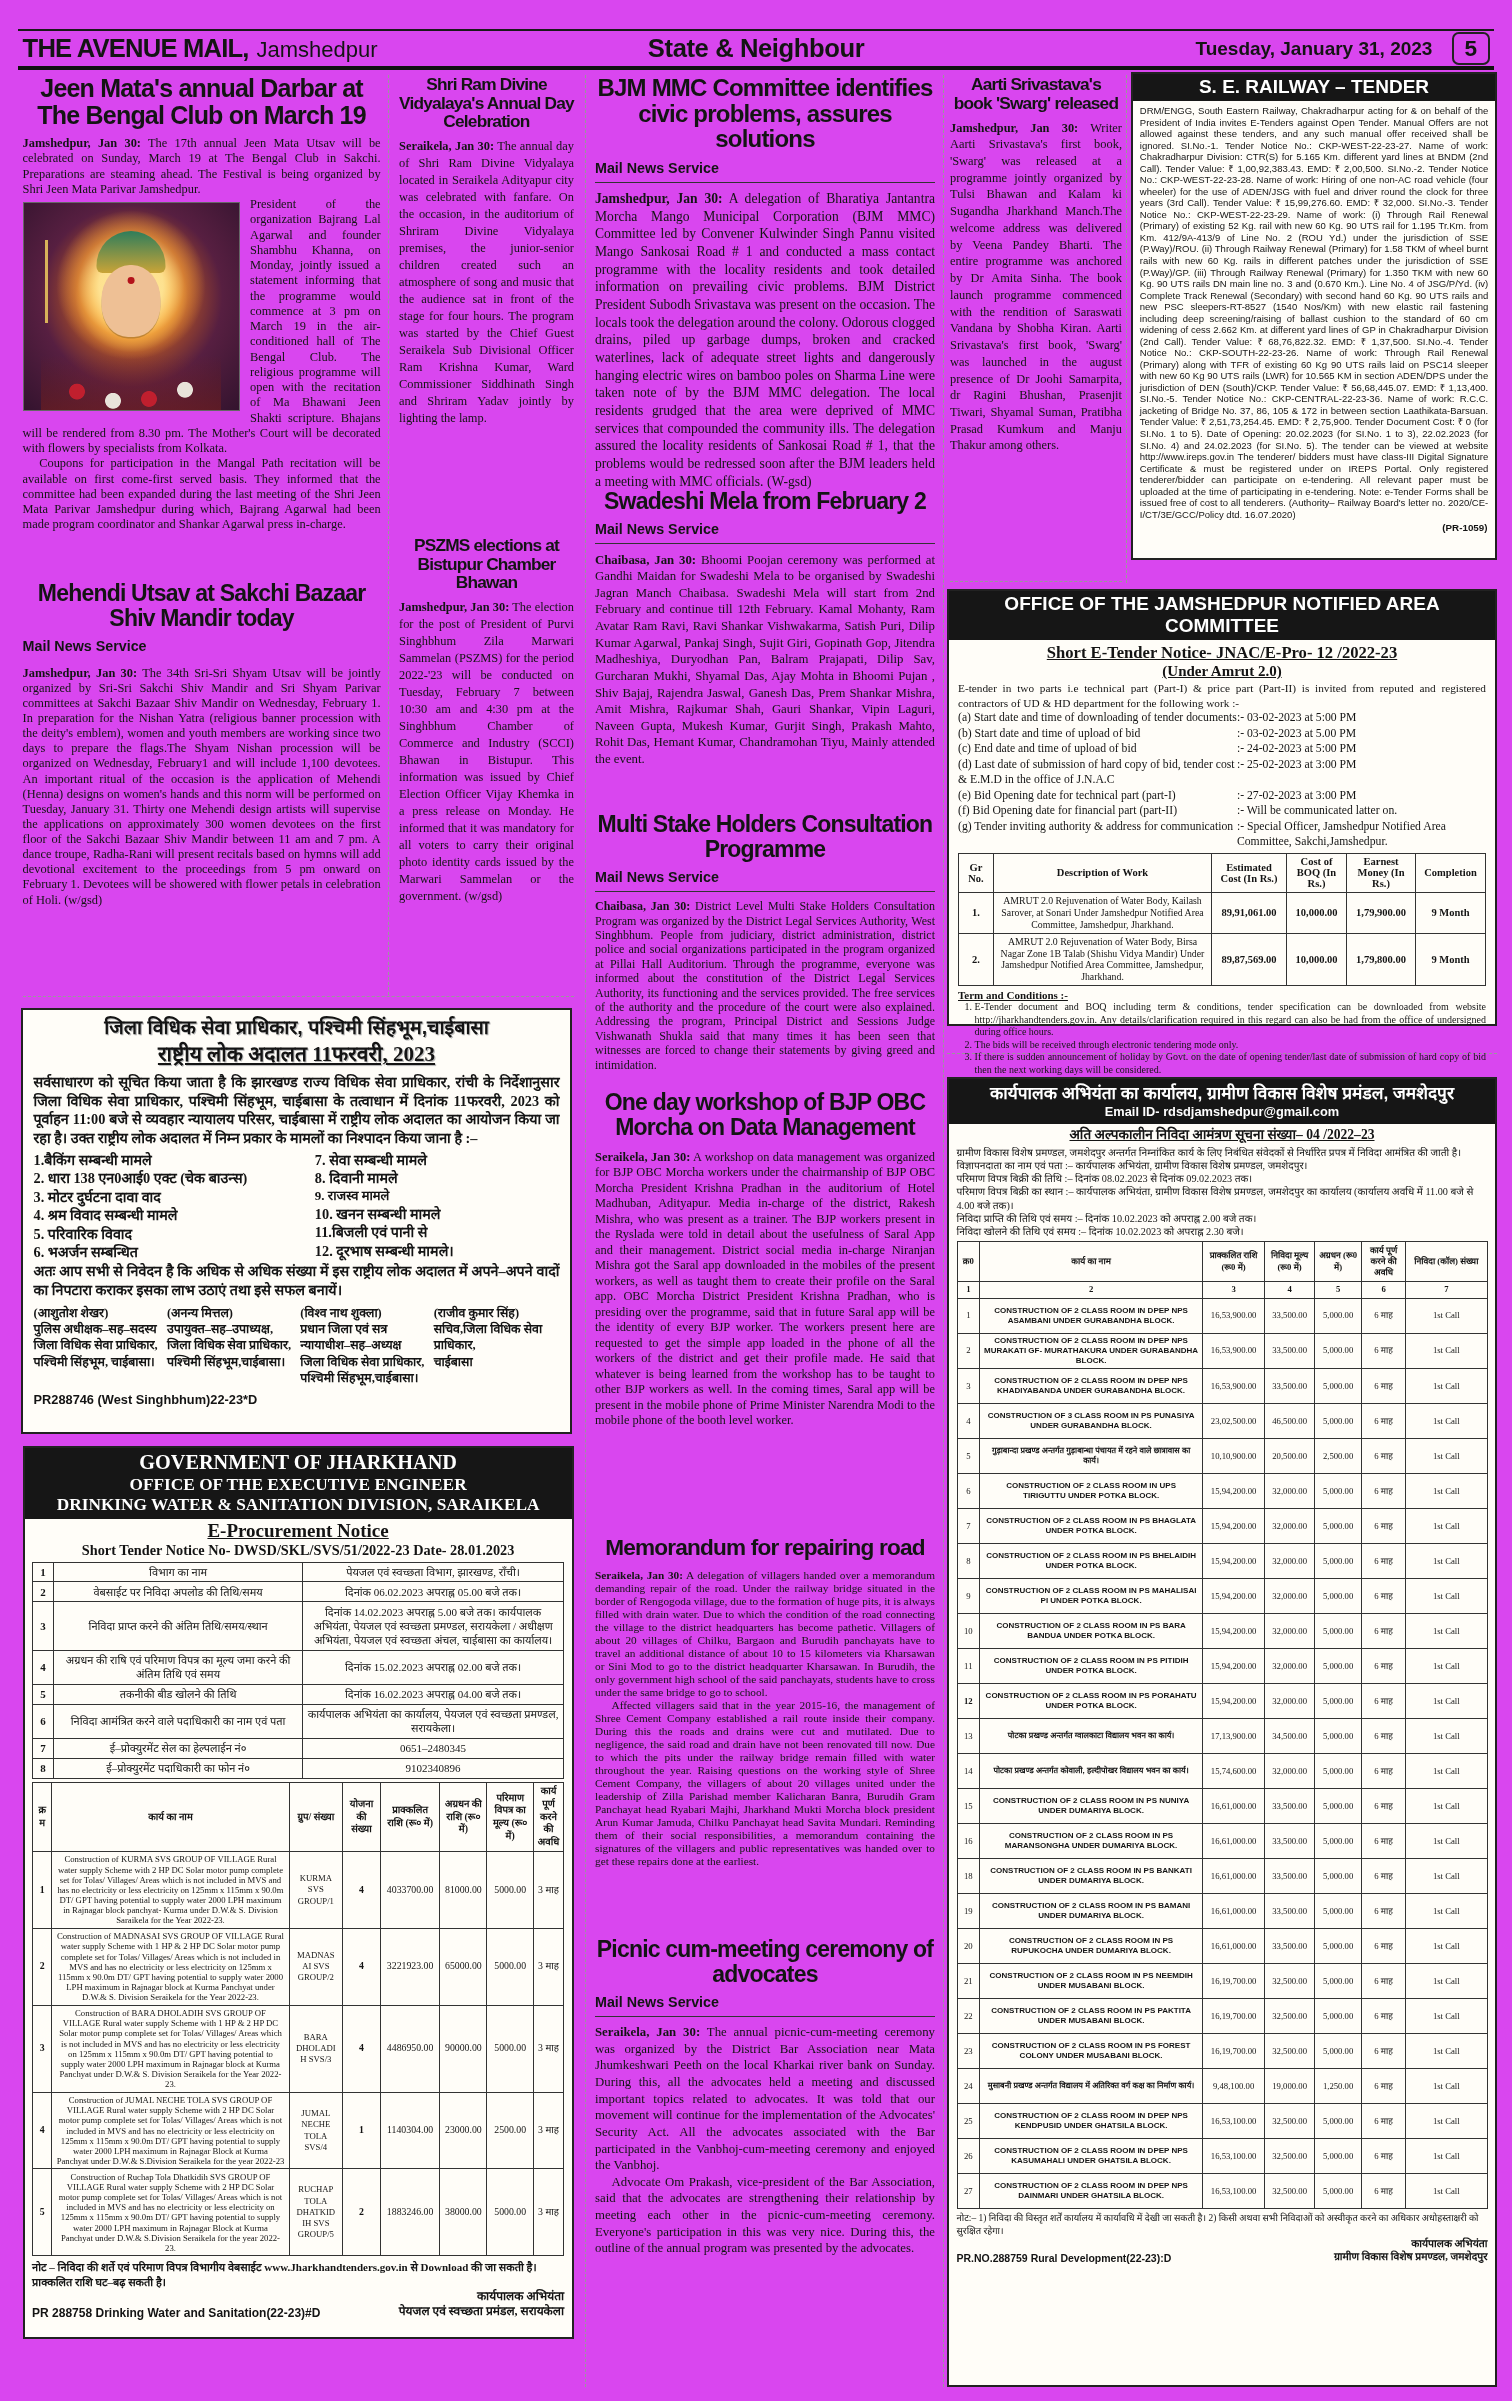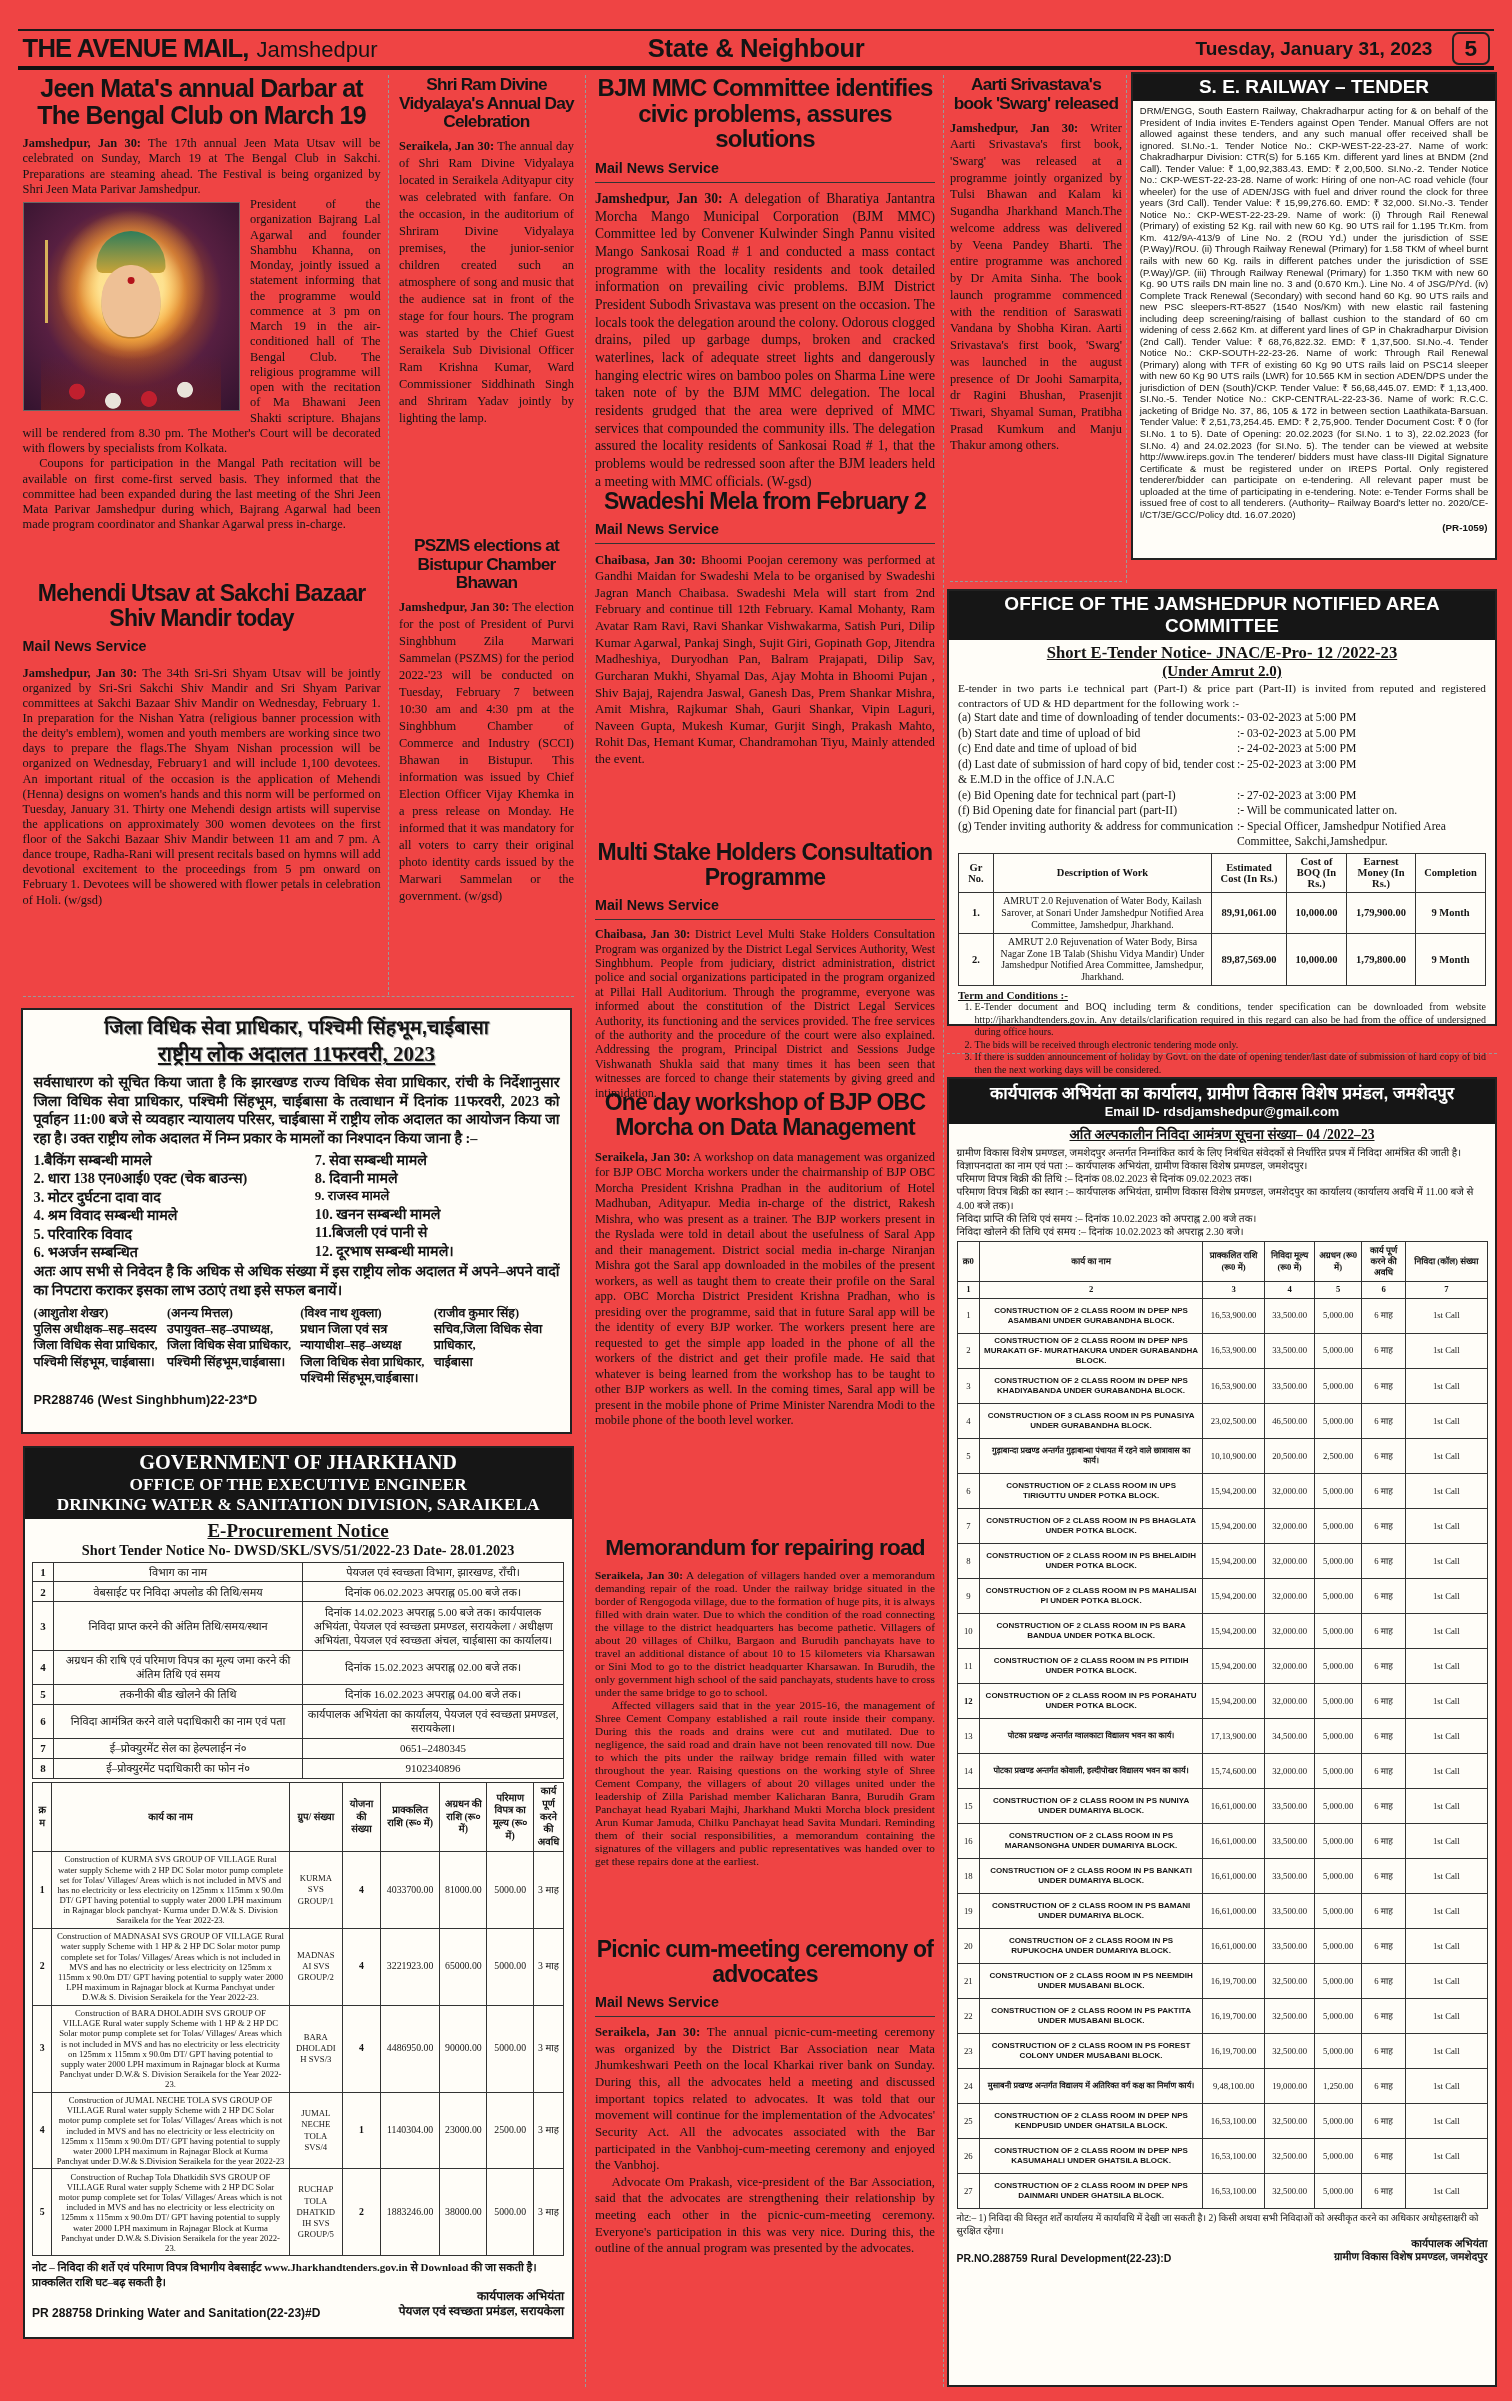--- a/index.html
+++ b/index.html
@@ -1,17 +1,17 @@
 <!DOCTYPE html>
 <html style="font-size:12px"><head>
 <meta charset="utf-8">
 <style>
   * { margin:0; padding:0; box-sizing:border-box; }
   body { background:#e8e8e4; }
-  .page { position:relative; width:1512px; height:2401px; background:#ef4444; color:#141414;
+  .page { position:relative; width:1512px; height:2401px; background:#d946ef; color:#141414;
           font-family:"Liberation Serif", serif; overflow:hidden; }
   .abs { position:absolute; }
 
   
   .rule-top { left:18px; top:29px; width:1476px; border-top:2.3px solid #1a1a1a; }
   .rule-bot { left:18px; top:66px; width:1476px; border-top:4.5px solid #111; }
   .masthead { left:22.6px; top:32px; width:1467px; height:33px; display:flex; align-items:center; }
   .mast-left { flex:1.25; font-family:"Liberation Sans",sans-serif; }
   .paper-name { font-weight:bold; font-size:25.6px; letter-spacing:-0.8px; }
   .paper-city { font-size:22px; margin-left:4.5px; }
@@ -155,21 +155,21 @@
 
   <section class="abs" style="left:595px; top:489px; width:340px;">
     <h1 class="headline" style="font-size:23px;">Swadeshi Mela from February 2</h1>
     <div class="byline ruled">Mail News Service</div>
     <div class="body-txt" style="font-size:12.8px; line-height:1.3;">
       <p><b class="dl">Chaibasa, Jan 30:</b>
          <span>Bhoomi Poojan ceremony was performed at Gandhi Maidan for Swadeshi Mela to be organised by Swadeshi Jagran Manch Chaibasa. Swadeshi Mela will start from 2nd February and continue till 12th February. Kamal Mohanty, Ram Avatar Ram Ravi, Ravi Shankar Vishwakarma, Satish Puri, Dilip Kumar Agarwal, Pankaj Singh, Sujit Giri, Gopinath Gop, Jitendra Madheshiya, Duryodhan Pan, Balram Prajapati, Dilip Sav, Gurcharan Mukhi, Shyamal Das, Ajay Mohta in Bhoomi Pujan , Shiv Bajaj, Rajendra Jaswal, Ganesh Das, Prem Shankar Mishra, Amit Mishra, Rajkumar Shah, Gauri Shankar, Vipin Laguri, Naveen Gupta, Mukesh Kumar, Gurjit Singh, Prakash Mahto, Rohit Das, Hemant Kumar, Chandramohan Tiyu, Mainly attended the event.</span></p>
     </div>
   </section>
 
-  <section class="abs" style="left:595px; top:840px; width:340px;">
+  <section class="abs" style="left:595px; top:812px; width:340px;">
     <h1 class="headline" style="font-size:23px;">Multi Stake Holders Consultation Programme</h1>
     <div class="byline ruled">Mail News Service</div>
     <div class="body-txt" style="font-size:12px; line-height:1.2;">
       <p><b class="dl">Chaibasa, Jan 30:</b>
          <span>District Level Multi Stake Holders Consultation Program was organized by the District Legal Services Authority, West Singhbhum. People from judiciary, district administration, district police and social organizations participated in the program organized at Pillai Hall Auditorium. Through the programme, everyone was informed about the constitution of the District Legal Services Authority, its functioning and the services provided. The free services of the authority and the procedure of the court were also explained. Addressing the program, Principal District and Sessions Judge Vishwanath Shukla said that many times it has been seen that witnesses are forced to change their statements by giving greed and intimidation.</span></p>
     </div>
   </section>
 
   <section class="abs" style="left:595px; top:1090px; width:340px;">
     <h1 class="headline" style="font-size:23px;">One day workshop of BJP OBC Morcha on Data Management</h1>

